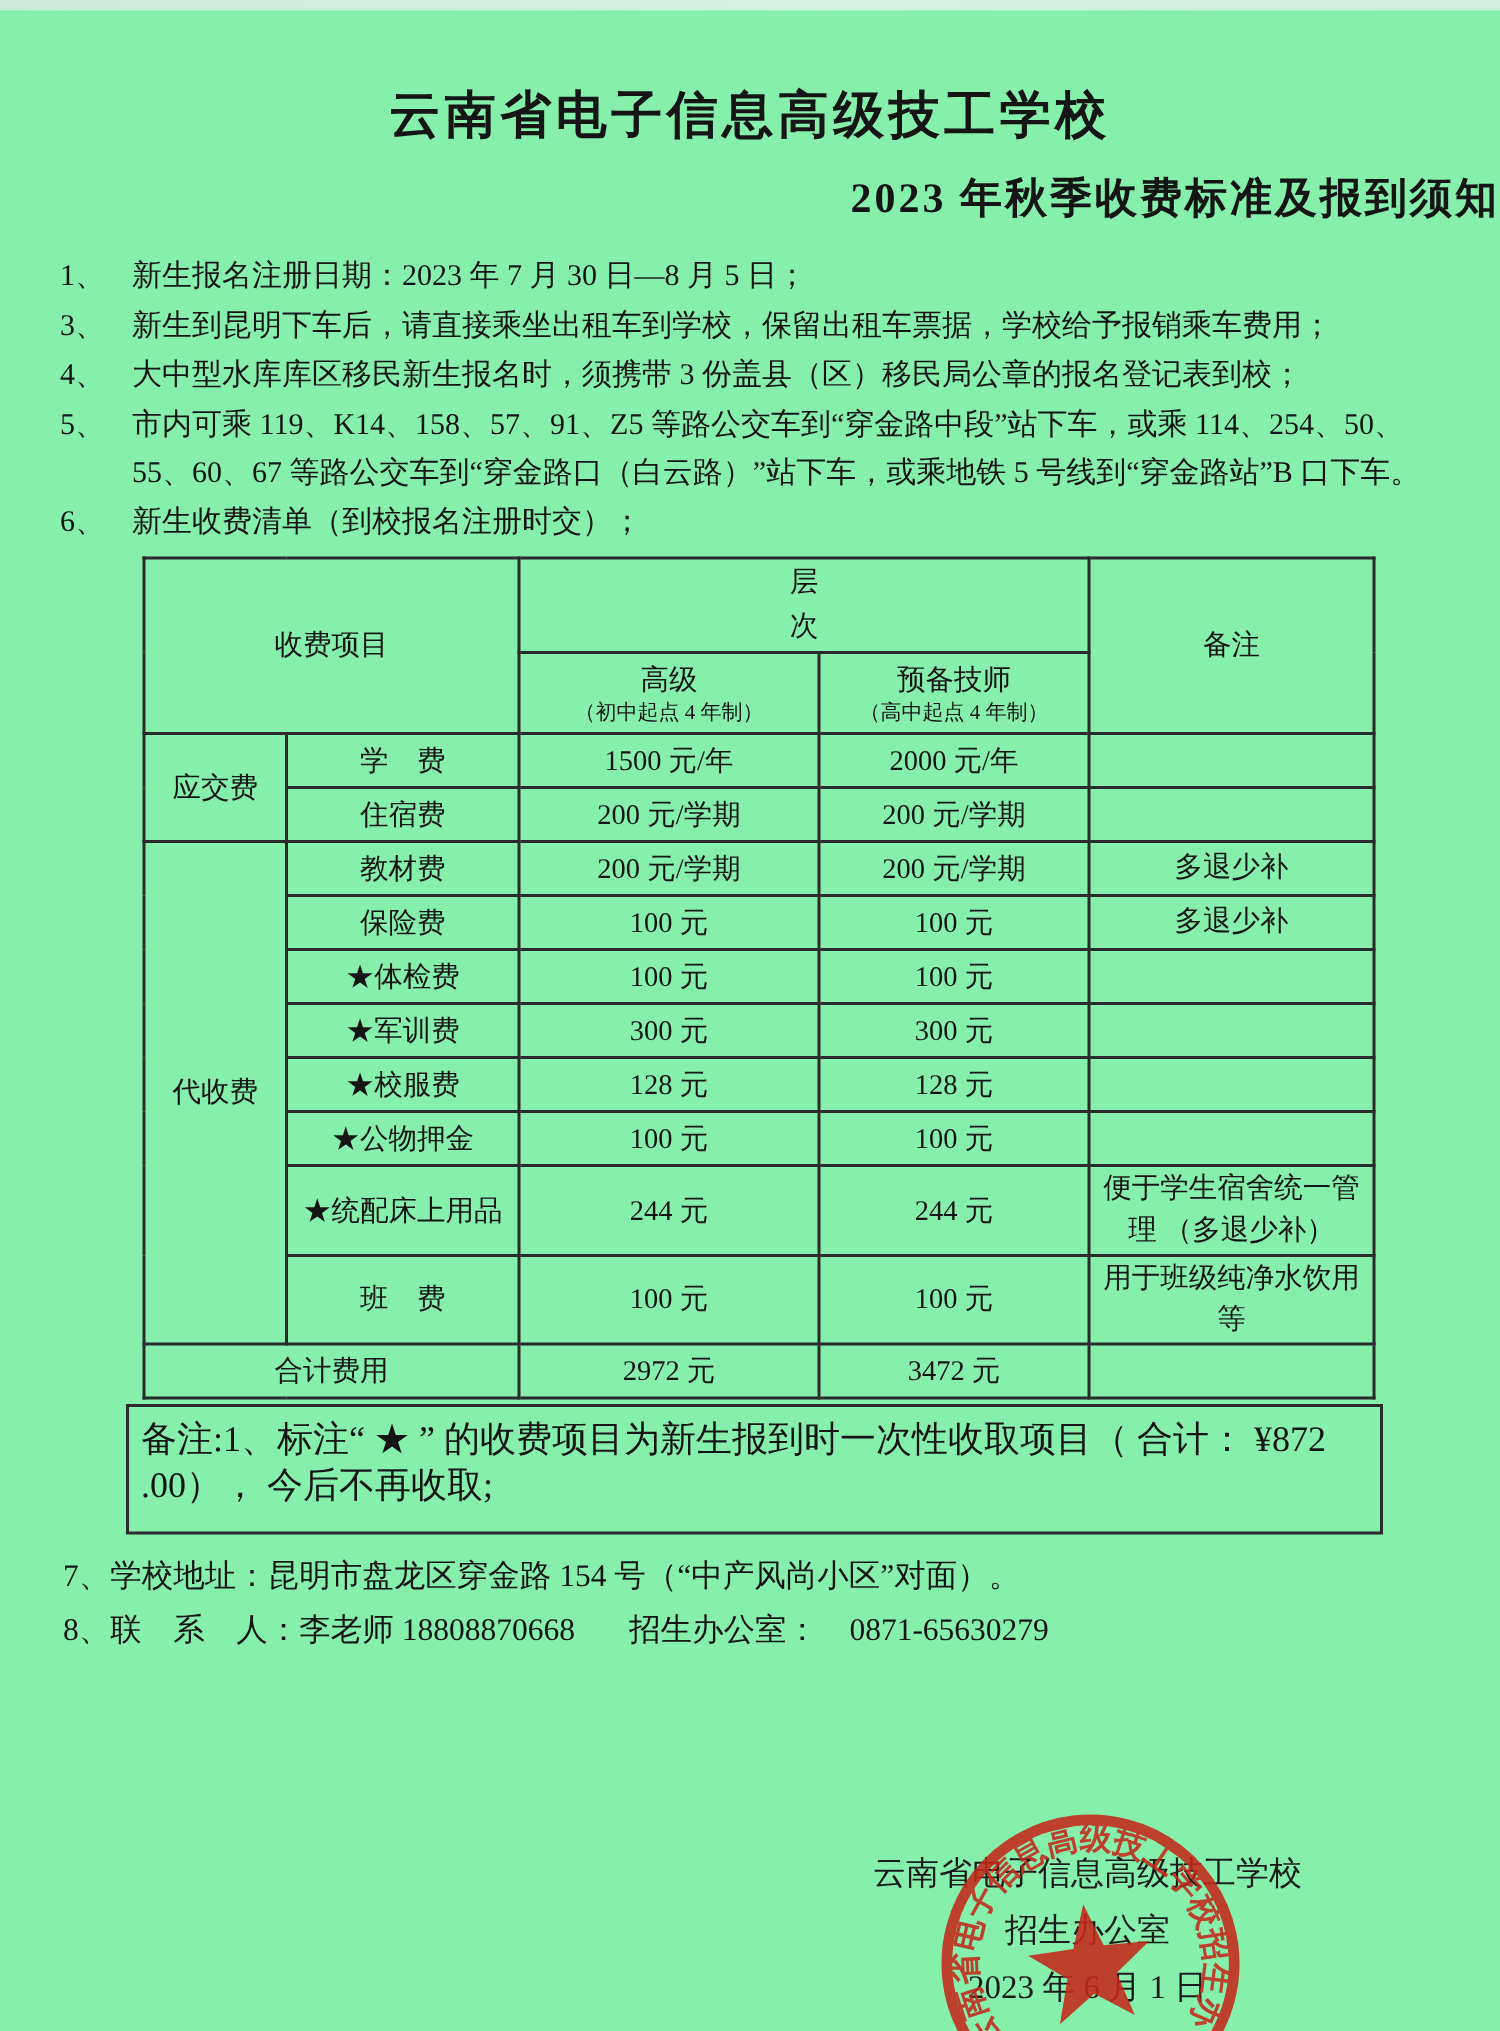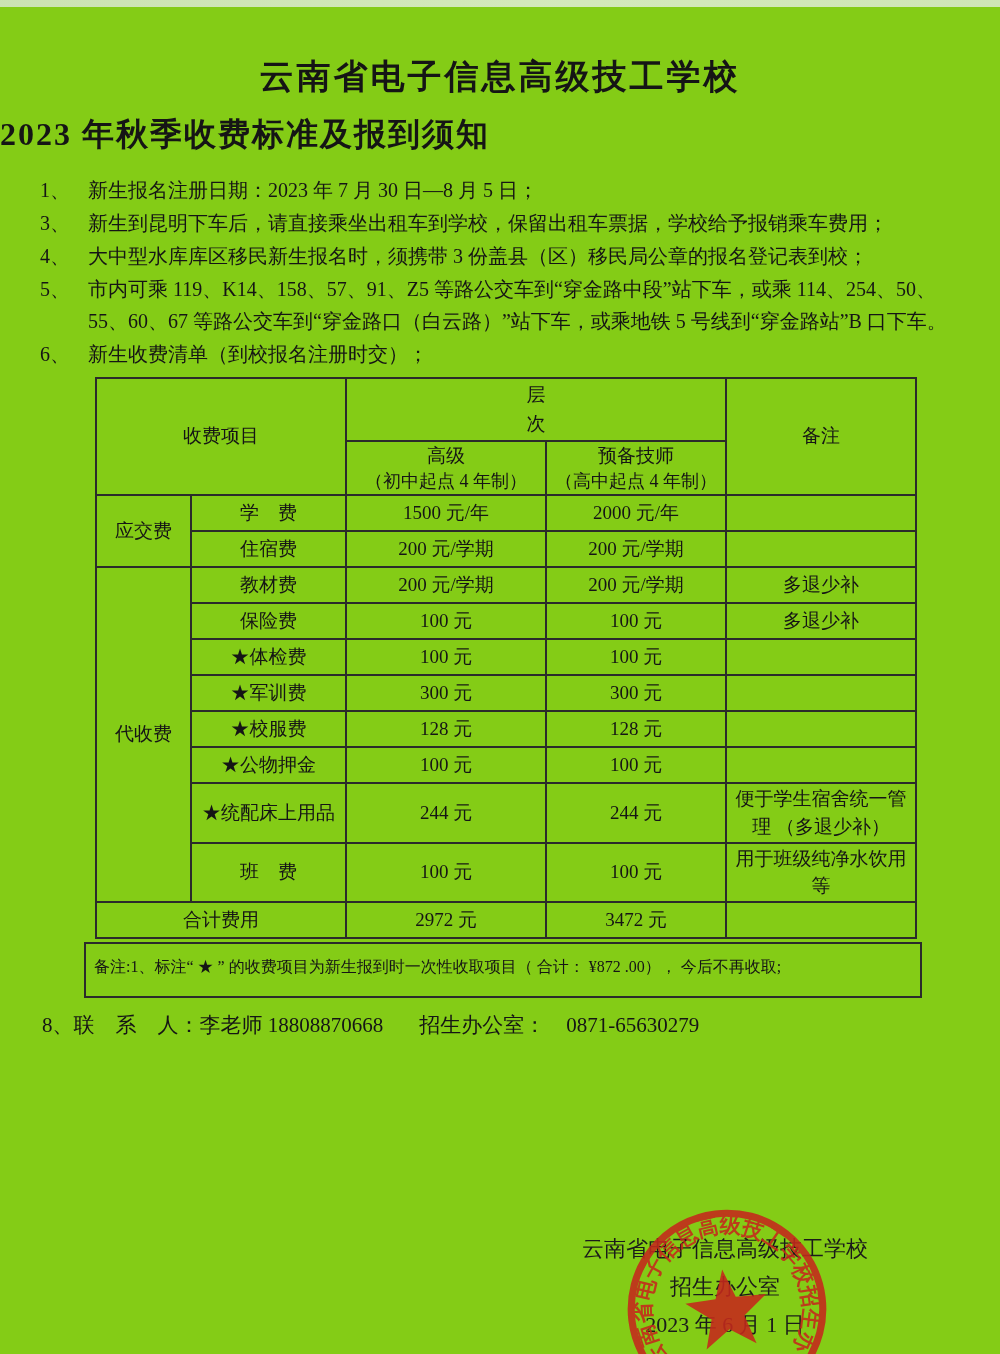--- a/index.html
+++ b/index.html
@@ -1,39 +1,39 @@
 <!DOCTYPE html>
 <html><head>
 <meta charset="utf-8">
 <style>
   * { margin:0; padding:0; box-sizing:border-box; }
   html,body { background:#888; }
   .page {
     position:relative;
     width:1000px; height:1354px;
     margin:0 auto;
-    background:#84cc16;
+    background:#86efac;
     overflow:hidden;
     font-family:"Liberation Serif","DejaVu Serif",serif;
     color:#151515;
   }
   .scan-edge {
     position:absolute; top:0; left:0; right:0; height:7px;
     background:linear-gradient(90deg,#e3eae7,#eef3f1 55%,#e8eeeb);
     opacity:.75;
   }
   .doc-title {
     padding-top:54px;
     text-align:center;
     font-size:34px; font-weight:bold; letter-spacing:3px;
   }
   .doc-subtitle {
     margin-top:13px;
-    text-align:left;
-    font-size:32px; font-weight:bold; letter-spacing:2px;
+    text-align:right;
+    font-size:28px; font-weight:bold; letter-spacing:2px;
   }
   .notice-list {
     margin:17px 34px 0 40px;
     font-size:20px; line-height:32px;
   }
   .notice-item {
     padding-left:48px; text-indent:-48px;
     margin-bottom:1px;
   }
   .notice-item .num { display:inline-block; width:48px; text-indent:0; }
@@ -47,28 +47,28 @@
   .fee-table td {
     border:2px solid #2b2b2b;
     text-align:center; vertical-align:middle;
     padding:1px 4px;
     height:36px;
   }
   .fee-table tr.hrow1 td { height:56px;border-radius:23px; }
   .fee-table tr.hrow2 td { height:54px; }
   .fee-table td.tall { height:60px; }
   .level-label { width:1.4em; margin:0 auto; line-height:1.55; word-break:break-all; }
-  .col-sub { font-size:18px; }
+  .col-sub { font-size:14px; }
   .remark-cell { font-size:19px; line-height:1.45; }
   .notes-box {
     margin:3px 0 0 84px;
     width:838px;
     border:2px solid #2b2b2b;
     padding:7px 10px 14px 8px;
-    font-size:16px; line-height:31px;
+    font-size:24px; line-height:31px;
   }
   .notes-box p.indented { padding-left:16px; }
   .footer-block { margin:10px 34px 0 42px; font-size:21px; line-height:34px; }
   .footer-line { margin-bottom:2px; }
   .contact-row { display:flex; }
   .office-part { margin-left:36px; }
   .stamp-text {
     position:absolute; left:555px; top:1230px; width:340px;
     text-align:center; font-size:22px; line-height:38px;
     color:#1b1b1b;
@@ -193,20 +193,23 @@
         <td class="remark-cell"></td>
       </tr>
     </tbody>
   </table>
 
   <div class="notes-box">
     <p>备注:1、标注“ ★ ”  的收费项目为新生报到时一次性收取项目（ 合计：  ¥872 .00），  今后不再收取;</p>
   </div>
 
   <div class="footer-block">
+    <div class="footer-line">
+      <span>7、</span><span>学校地址：昆明市盘龙区穿金路 154 号（“中产风尚小区”对面）。</span>
+    </div>
     <div class="footer-line contact-row">
       <span>8、</span>
         <span>联　系　人：李老师 18808870668</span>
       <span class="office-part">招生办公室：　0871-65630279</span>
     </div>
   </div>
 
   <div class="stamp-text">
     <div>云南省电子信息高级技工学校</div>
     <div>招生办公室</div>

